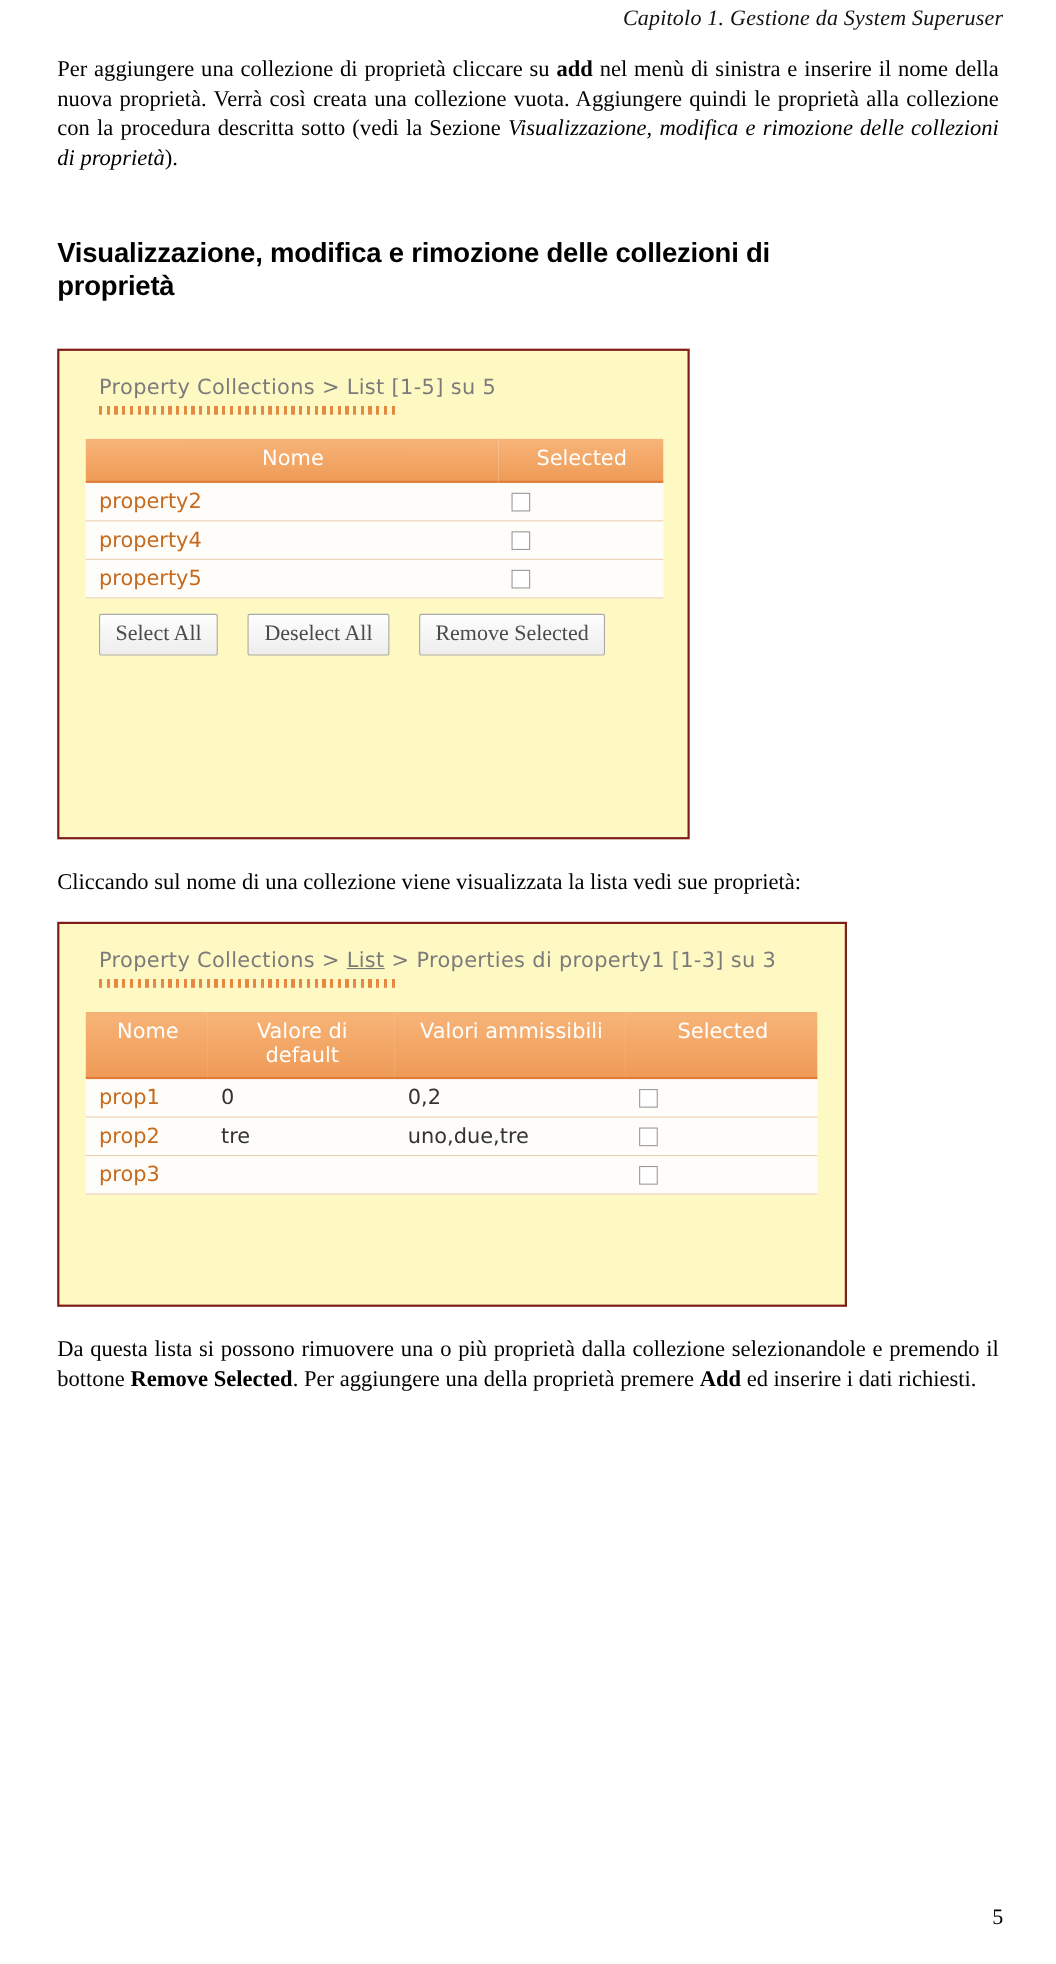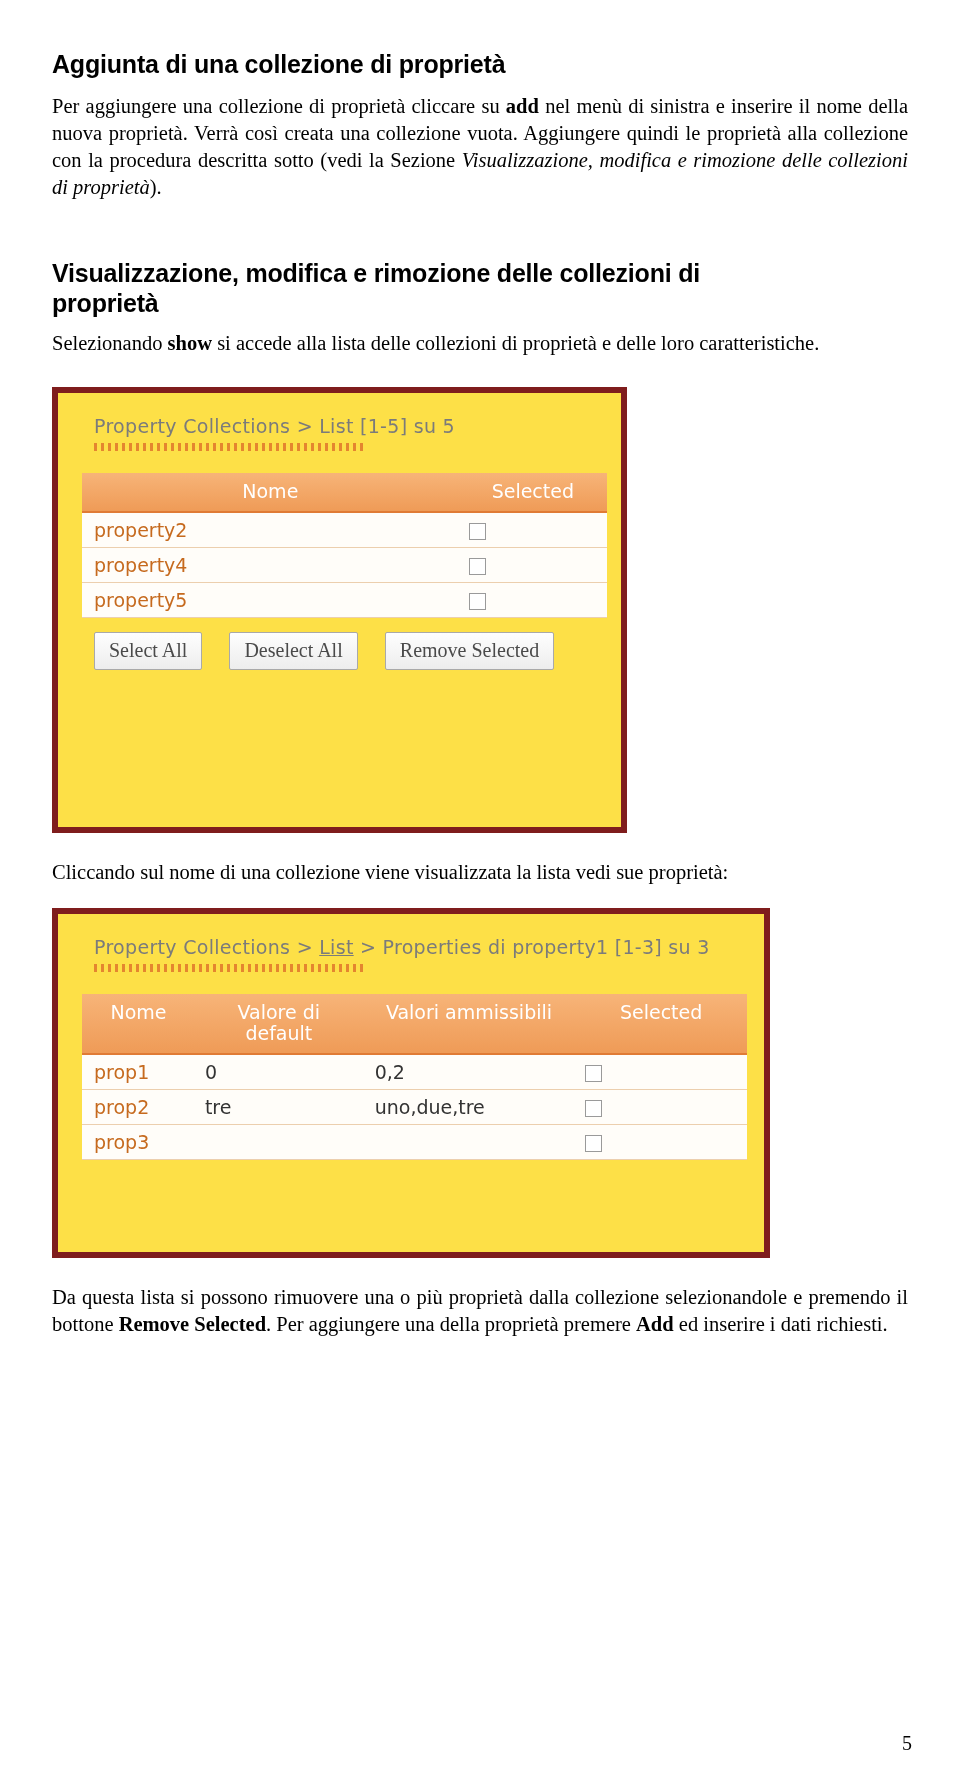--- a/index.html
+++ b/index.html
@@ -63,22 +63,22 @@
     text-align: justify;
     text-justify: inter-word;
     hyphens: auto;
   }
   p.body b { font-weight: bold; }
   p.body i { font-style: italic; }
 
   
   .shot {
     position: relative;
-    background: #fde047;
-    border: 6px solid #7f1d1d;
+    background: #fef9c3;
+    border: 2px solid #7f1d1d;
     box-sizing: border-box;
     font-family: "DejaVu Sans", sans-serif;
   }
   .shot .breadcrumb {
     font-family: "DejaVu Sans", sans-serif;
     font-size: 19px;
     color: #7b7b7b;
     padding: 22px 0 4px 36px;
     letter-spacing: 0.3px;
     white-space: nowrap;
@@ -165,28 +165,27 @@
     bottom: 30px;
     font-family: "Liberation Serif", serif;
     font-size: 20px;
   }
 </style>
 </head>
 <body>
 
 <div class="page">
 
+  <div class="header">Capitolo 1. Gestione da System Superuser</div>
 
   <div class="content">
 
-    <h2 class="section-title">Aggiunta di una collezione di proprietà</h2>
     <p class="body" id="para1"><span>Per aggiungere una collezione di proprietà cliccare su </span><b>add</b><span> nel menù di sinistra e inserire il nome della nuova proprietà. Verrà così creata una collezione vuota. Aggiungere quindi le proprietà alla collezione con la procedura descritta sotto (vedi la Sezione </span><i>Visualizzazione, modifica e rimozione delle collezioni di proprietà</i><span>).</span></p>
 
     <h2 class="section-title-2">Visualizzazione, modifica e rimozione delle collezioni di proprietà</h2>
-    <p class="body" id="para2"><span>Selezionando </span><b>show</b><span> si accede alla lista delle collezioni di proprietà e delle loro caratteristiche.</span></p>
 
     <div style="height:30px"></div>
 
     <div class="shot" style="width:575px; min-height:446px;">
       <div class="breadcrumb">
         <span>Property Collections</span><span> &gt; </span><span class="crumb-link">List</span><span> [1-5] su 5</span>
       </div>
       <div class="dotline"></div>
 
       <table class="grid" style="width:525px; margin-top:22px;">

